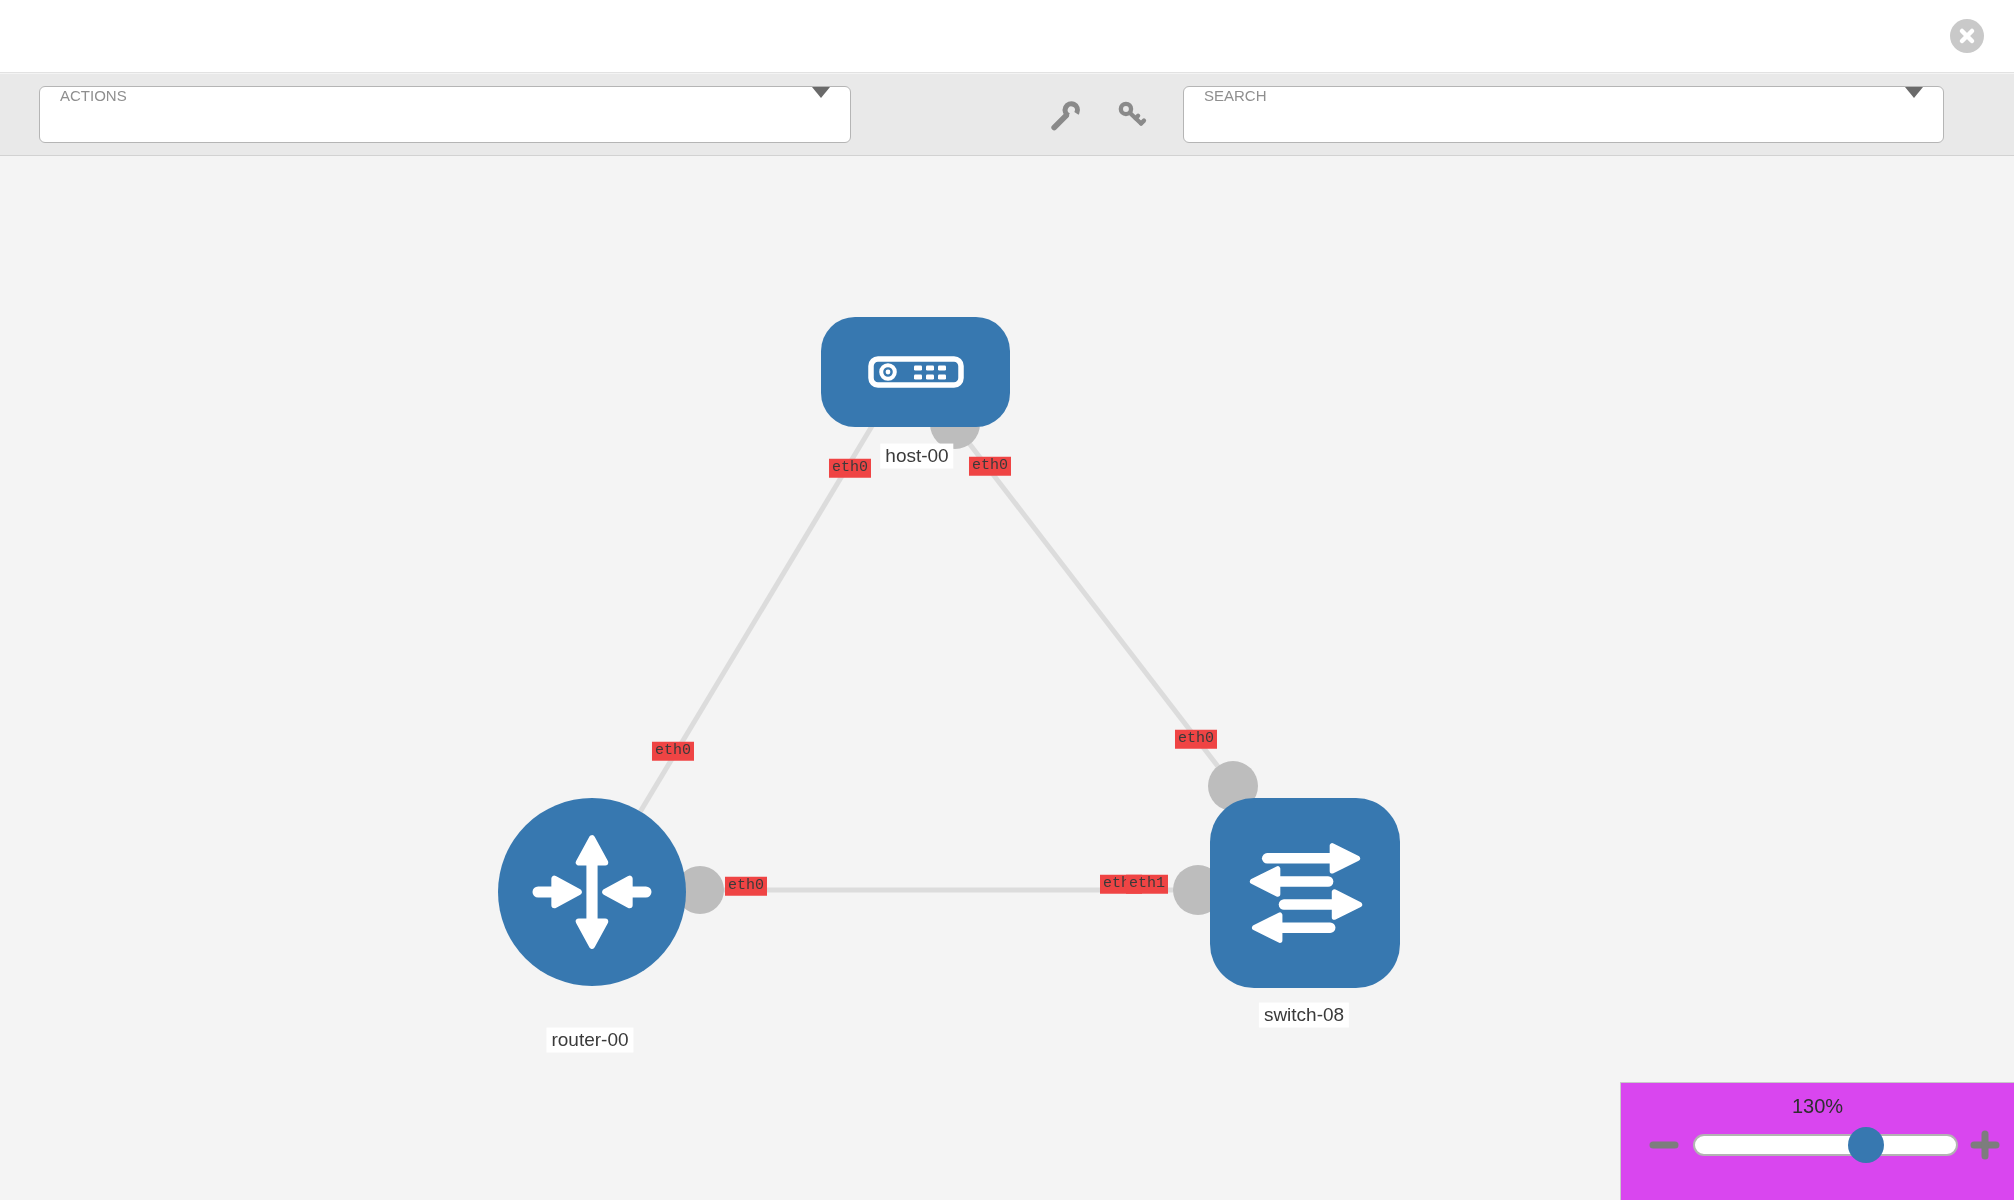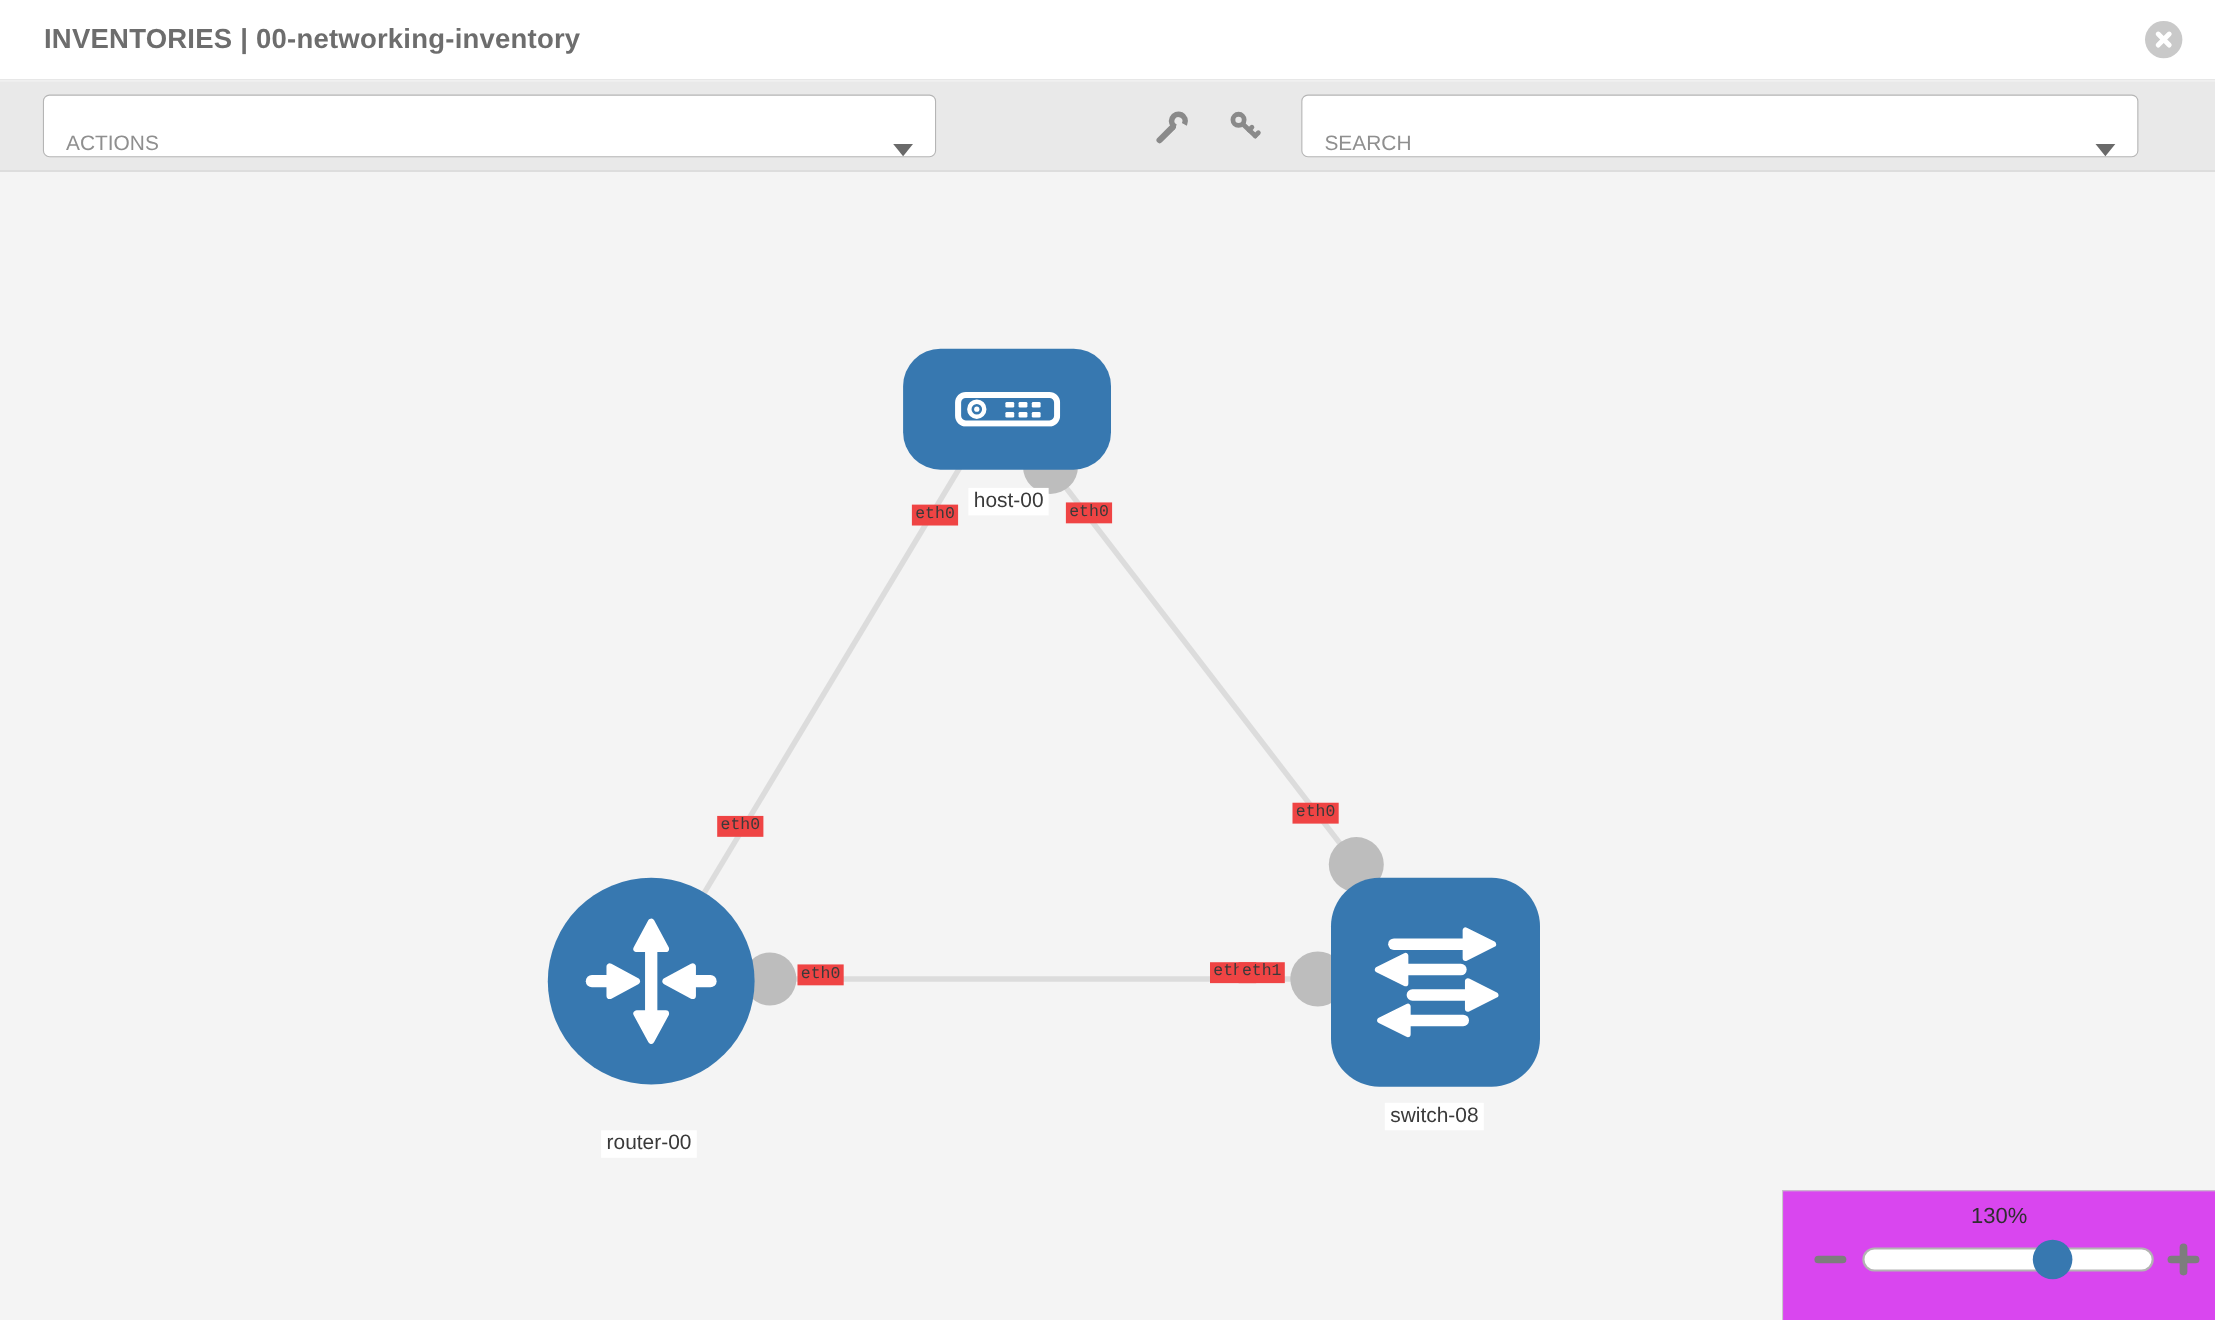--- a/index.html
+++ b/index.html
@@ -27,22 +27,22 @@
   }
 
   
   .toolbar {
     position: absolute; top: 74px; left: 0; width: 2014px; height: 82px;
     background: #e9e9e9; border-bottom: 1px solid #d2d2d2; z-index: 19;
   }
   .select-box {
     position: absolute; top: 12px; height: 57px; background: #fff;
     border: 1px solid #b5b5b5; border-radius: 6px;
-    display: flex; align-items: flex-end; padding: 0 20px;
-    font-size: 19px; color: #8f8f8f; cursor: pointer;
+    display: flex; align-items: flex-start; padding: 0 20px;
+    font-size: 15px; color: #8f8f8f; cursor: pointer;
   }
   .select-actions { left: 39px; width: 812px; }
   .select-search { left: 1183px; width: 761px; }
   .caret {
     width: 0; height: 0; margin-left: auto;
     border-left: 9px solid transparent; border-right: 9px solid transparent;
     border-top: 11px solid #6a6a6a;
   }
   .tool-btn {
     position: absolute; top: 22px; width: 40px; height: 40px;
@@ -103,21 +103,20 @@
   }
   .zoom-knob {
     position: absolute; left: 153px; top: -9px; width: 36px; height: 36px;
     border-radius: 50%; background: #3778b0; cursor: grab;
   }
 </style>
 </head>
 <body>
 
 <div class="header">
-  <div class="page-title">INVENTORIES | 00-networking-inventory</div>
   <button class="close-button">
     <svg width="18" height="18" viewBox="0 0 18 18">
       <line x1="4" y1="4" x2="14" y2="14" stroke="#ffffff" stroke-width="4.5" stroke-linecap="round"></line>
       <line x1="14" y1="4" x2="4" y2="14" stroke="#ffffff" stroke-width="4.5" stroke-linecap="round"></line>
     </svg>
   </button>
 </div>
 
 <div class="toolbar">
   <div class="select-box select-actions">

